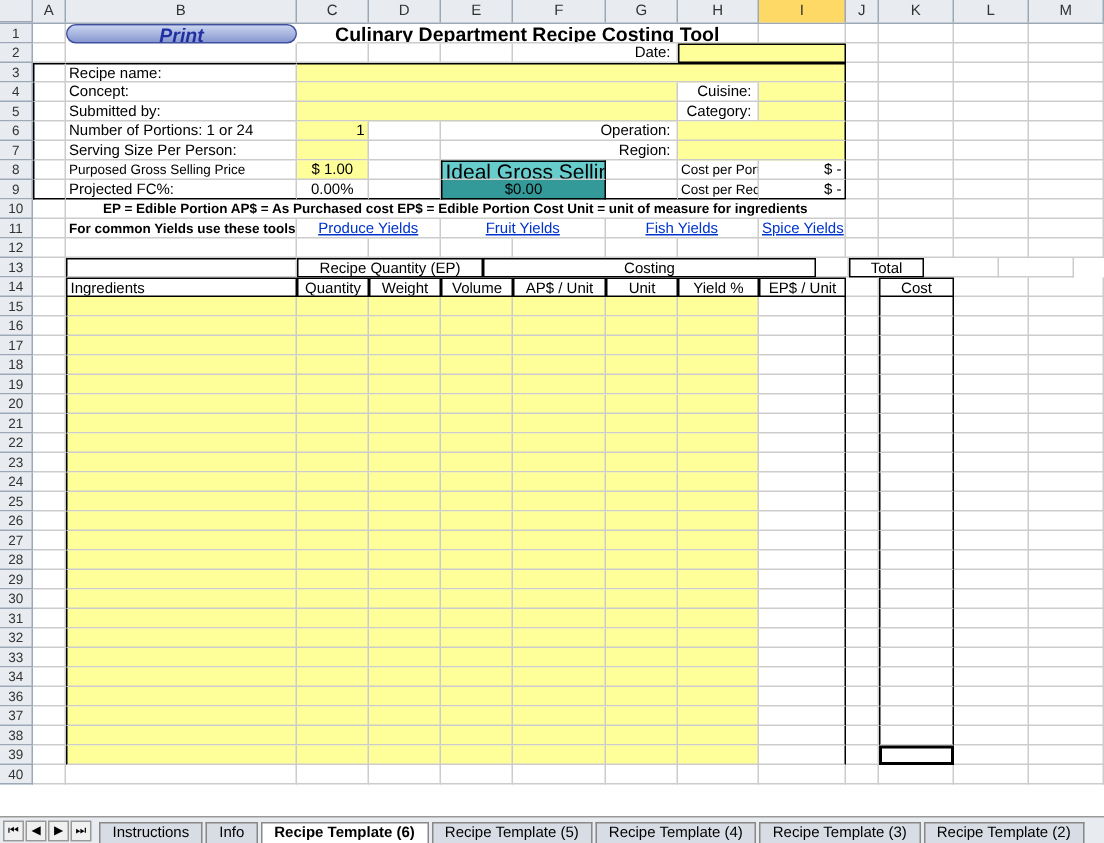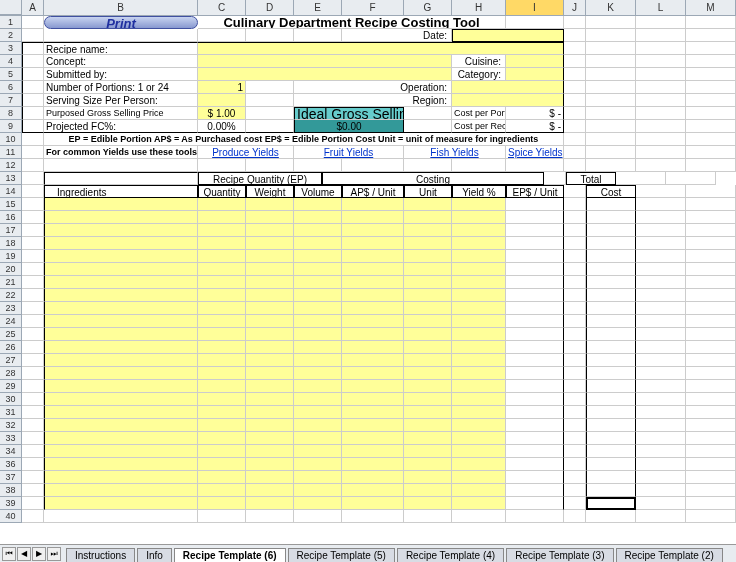--- a/index.html
+++ b/index.html
@@ -13,21 +13,21 @@
 .cell { border-right: 1px solid #ccc; border-bottom: 1px solid #ccc; padding: 0 2px; font-size: 10px; overflow: hidden; white-space: nowrap; }
 .yellow { background: #ffff99; }
 .print-btn { background: linear-gradient(#c8d4f0,#8898d0); border: 1px solid #4050a0; border-radius: 10px; color: #2030a0; font-weight: bold; font-style: italic; font-size: 13px; text-align: center; line-height: 14px; cursor: pointer; text-decoration: underline; }
 .title { font-weight: bold; font-size: 13px; text-align: center; }
 .rlabel { text-align: right; padding-right: 4px; }
 .bold { font-weight: bold; }
 .green { background: #66cccc; }
 .green-dark { background: #339999; color: #000; }
 .link { color: #0033cc; text-decoration: underline; cursor: pointer; text-align: center; }
 .hdr { background: #fff; border: 1px solid #000; text-align: center; }
-.hdr-b { background: #fff; border: 1px solid #000; text-align: left; padding-left: 12px; }
+.hdr-b { background: #fff; border: 1px solid #000; text-align: left; padding-left: 2px; }
 .thick-b { border-bottom: 1px solid #000; }
 .thick-l { border-left: 1px solid #000; }
 .thick-r { border-right: 1px solid #000; }
 .thick-t { border-top: 1px solid #000; }
 .tabs { position: absolute; bottom: 0; left: 0; right: 0; height: 18px; background: #e8ecf0; display: flex; align-items: center; border-top: 1px solid #999; }
 .nav-btns { display: flex; padding: 0 2px; }
 .nav-btn { width: 14px; height: 14px; border: 1px solid #999; background: #f0f0f0; margin-right: 1px; font-size: 8px; text-align: center; line-height: 12px; cursor: pointer; }
 .tab { background: #fff; border: 1px solid #888; border-bottom: none; padding: 1px 8px; font-size: 10px; margin-left: 2px; cursor: pointer; position: relative; top: 1px; }
 .tab.active { background: #fff; font-weight: bold; }
 .tab.inactive { background: #d8dce4; }

